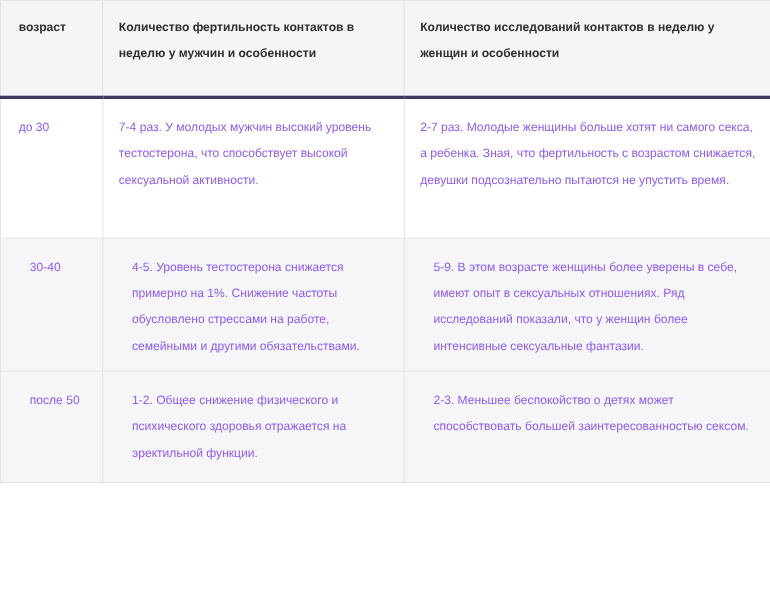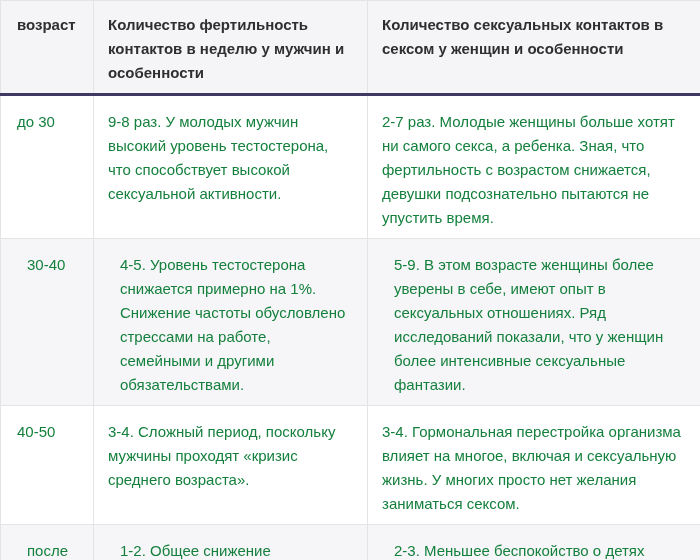--- a/index.html
+++ b/index.html
@@ -19,36 +19,36 @@
     border: 1px solid #e4e4e6;
   }
   col.c-age   { width: 93px; }
   col.c-men   { width: 274px; }
   col.c-women { width: 333px; }
 
   th, td {
     vertical-align: top;
     text-align: left;
     border: 1px solid #e4e4e6;
-    font-size: 15px;
+    font-size: 11px;
     line-height: 24px;
     word-wrap: break-word;
   }
   thead th {
     background: #f5f5f7;
     color: #2f2f31;
     font-weight: bold;
     padding: 12px 12px 8px 14px;
     border-bottom: 3px solid #3e3862;
     height: 88px;
   }
   thead th.age-col { padding-left: 16px; }
 
   tbody td {
-    color: #15803d;
+    color: #8b5cf6;
     font-weight: normal;
     padding: 14px 12px 8px 14px;
     background: #ffffff;
   }
   tbody td.age-col { padding-left: 16px; }
   tbody tr.alt td { background: #f6f6f8; padding-left: 26px; }
 
   tr.r1 td { height: 128px; }
   tr.r2 td { height: 121px; }
   tr.r3 td { height: 113px; }
@@ -60,38 +60,33 @@
 <table class="stats-table">
   <colgroup>
     <col class="c-age">
     <col class="c-men">
     <col class="c-women">
   </colgroup>
   <thead>
     <tr>
       <th class="age-col">возраст</th>
       <th>Количество фертильность контактов в неделю у мужчин и особенности</th>
-      <th>Количество сексуальных контактов в сексом у женщин и особенности</th>
+      <th>Количество исследований контактов в неделю у женщин и особенности</th>
     </tr>
   </thead>
   <tbody>
     <tr class="r1">
       <td class="age-col">до 30</td>
-      <td>9-8 раз. У молодых мужчин высокий уровень тестостерона, что способствует высокой сексуальной активности.</td>
+      <td>7-4 раз. У молодых мужчин высокий уровень тестостерона, что способствует высокой сексуальной активности.</td>
       <td>2-7 раз. Молодые женщины больше хотят ни самого секса, а ребенка. Зная, что фертильность с возрастом снижается, девушки подсознательно пытаются не упустить время.</td>
     </tr>
     <tr class="r2 alt">
       <td class="age-col">30-40</td>
       <td>4-5. Уровень тестостерона снижается примерно на 1%. Снижение частоты обусловлено стрессами на работе, семейными и другими обязательствами.</td>
       <td>5-9. В этом возрасте женщины более уверены в себе, имеют опыт в сексуальных отношениях. Ряд исследований показали, что у женщин более интенсивные сексуальные фантазии.</td>
-    </tr>
-    <tr class="r3">
-      <td class="age-col">40-50</td>
-      <td>3-4. Сложный период, поскольку мужчины проходят «кризис среднего возраста».</td>
-      <td>3-4. Гормональная перестройка организма влияет на многое, включая и сексуальную жизнь. У многих просто нет желания заниматься сексом.</td>
     </tr>
     <tr class="r4 alt">
       <td class="age-col">после 50</td>
       <td>1-2. Общее снижение физического и психического здоровья отражается на эректильной функции.</td>
       <td>2-3. Меньшее беспокойство о детях может способствовать большей заинтересованностью сексом.</td>
     </tr>
   </tbody>
 </table>
 
 </body></html>

